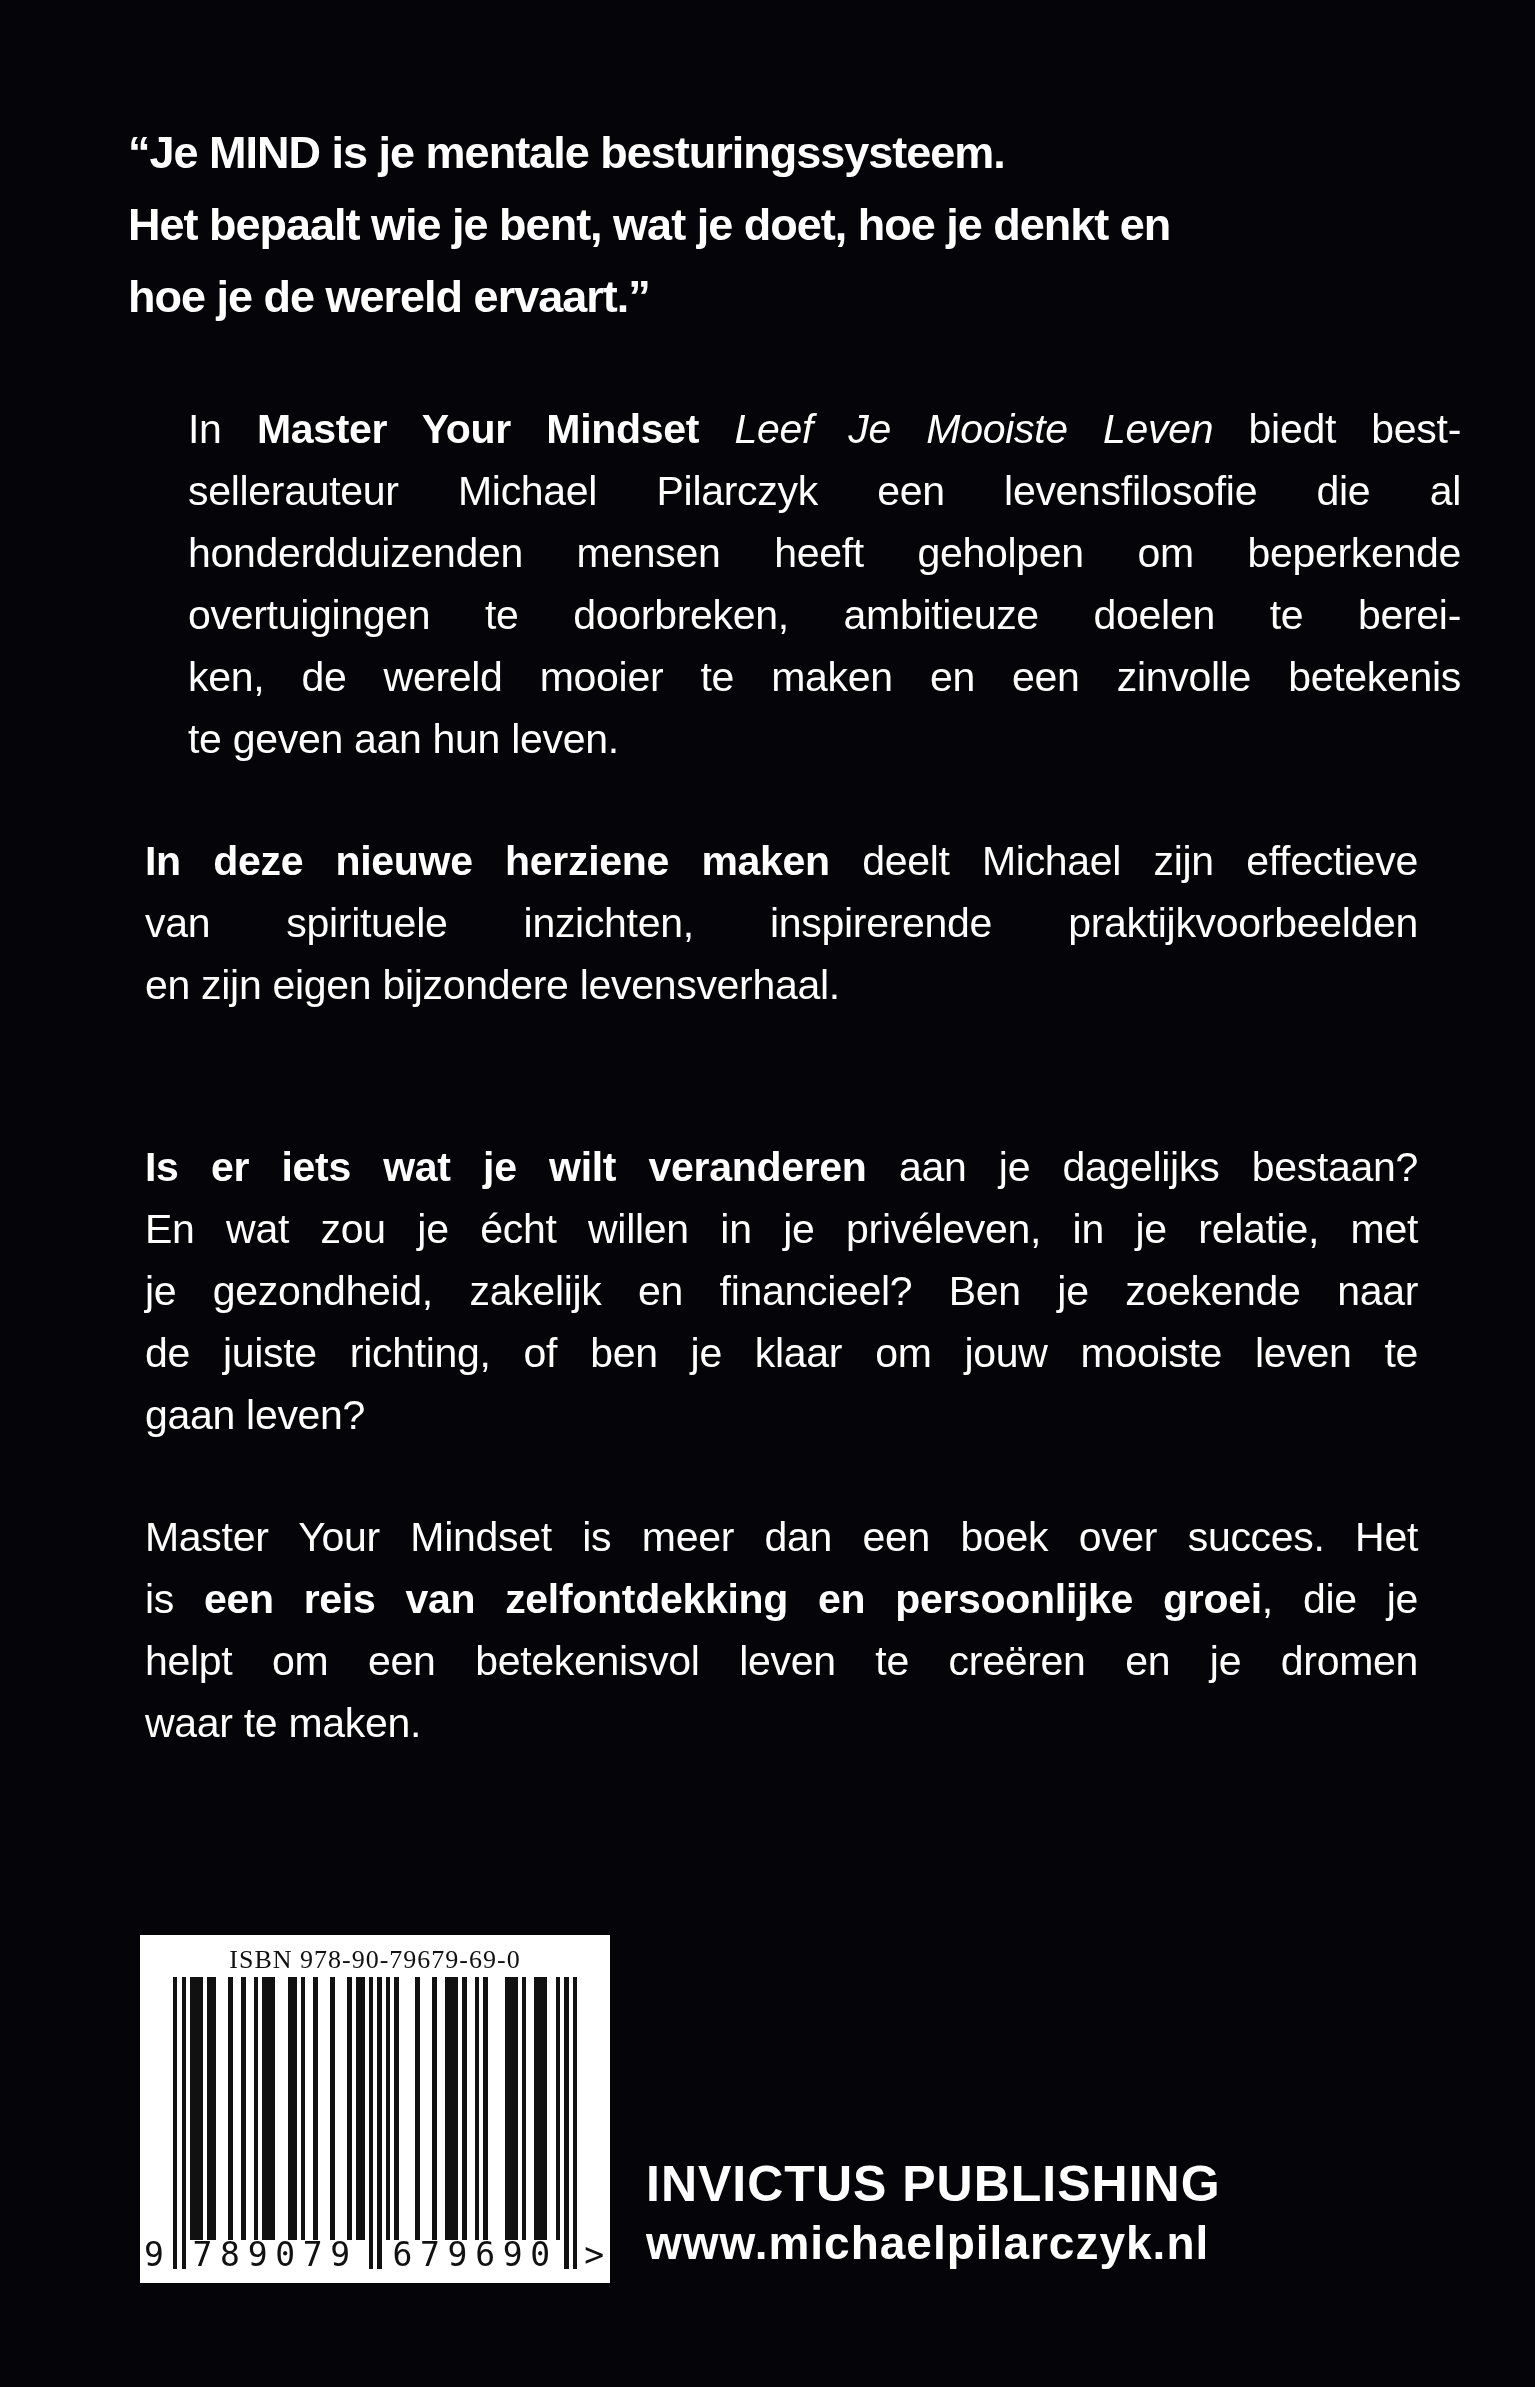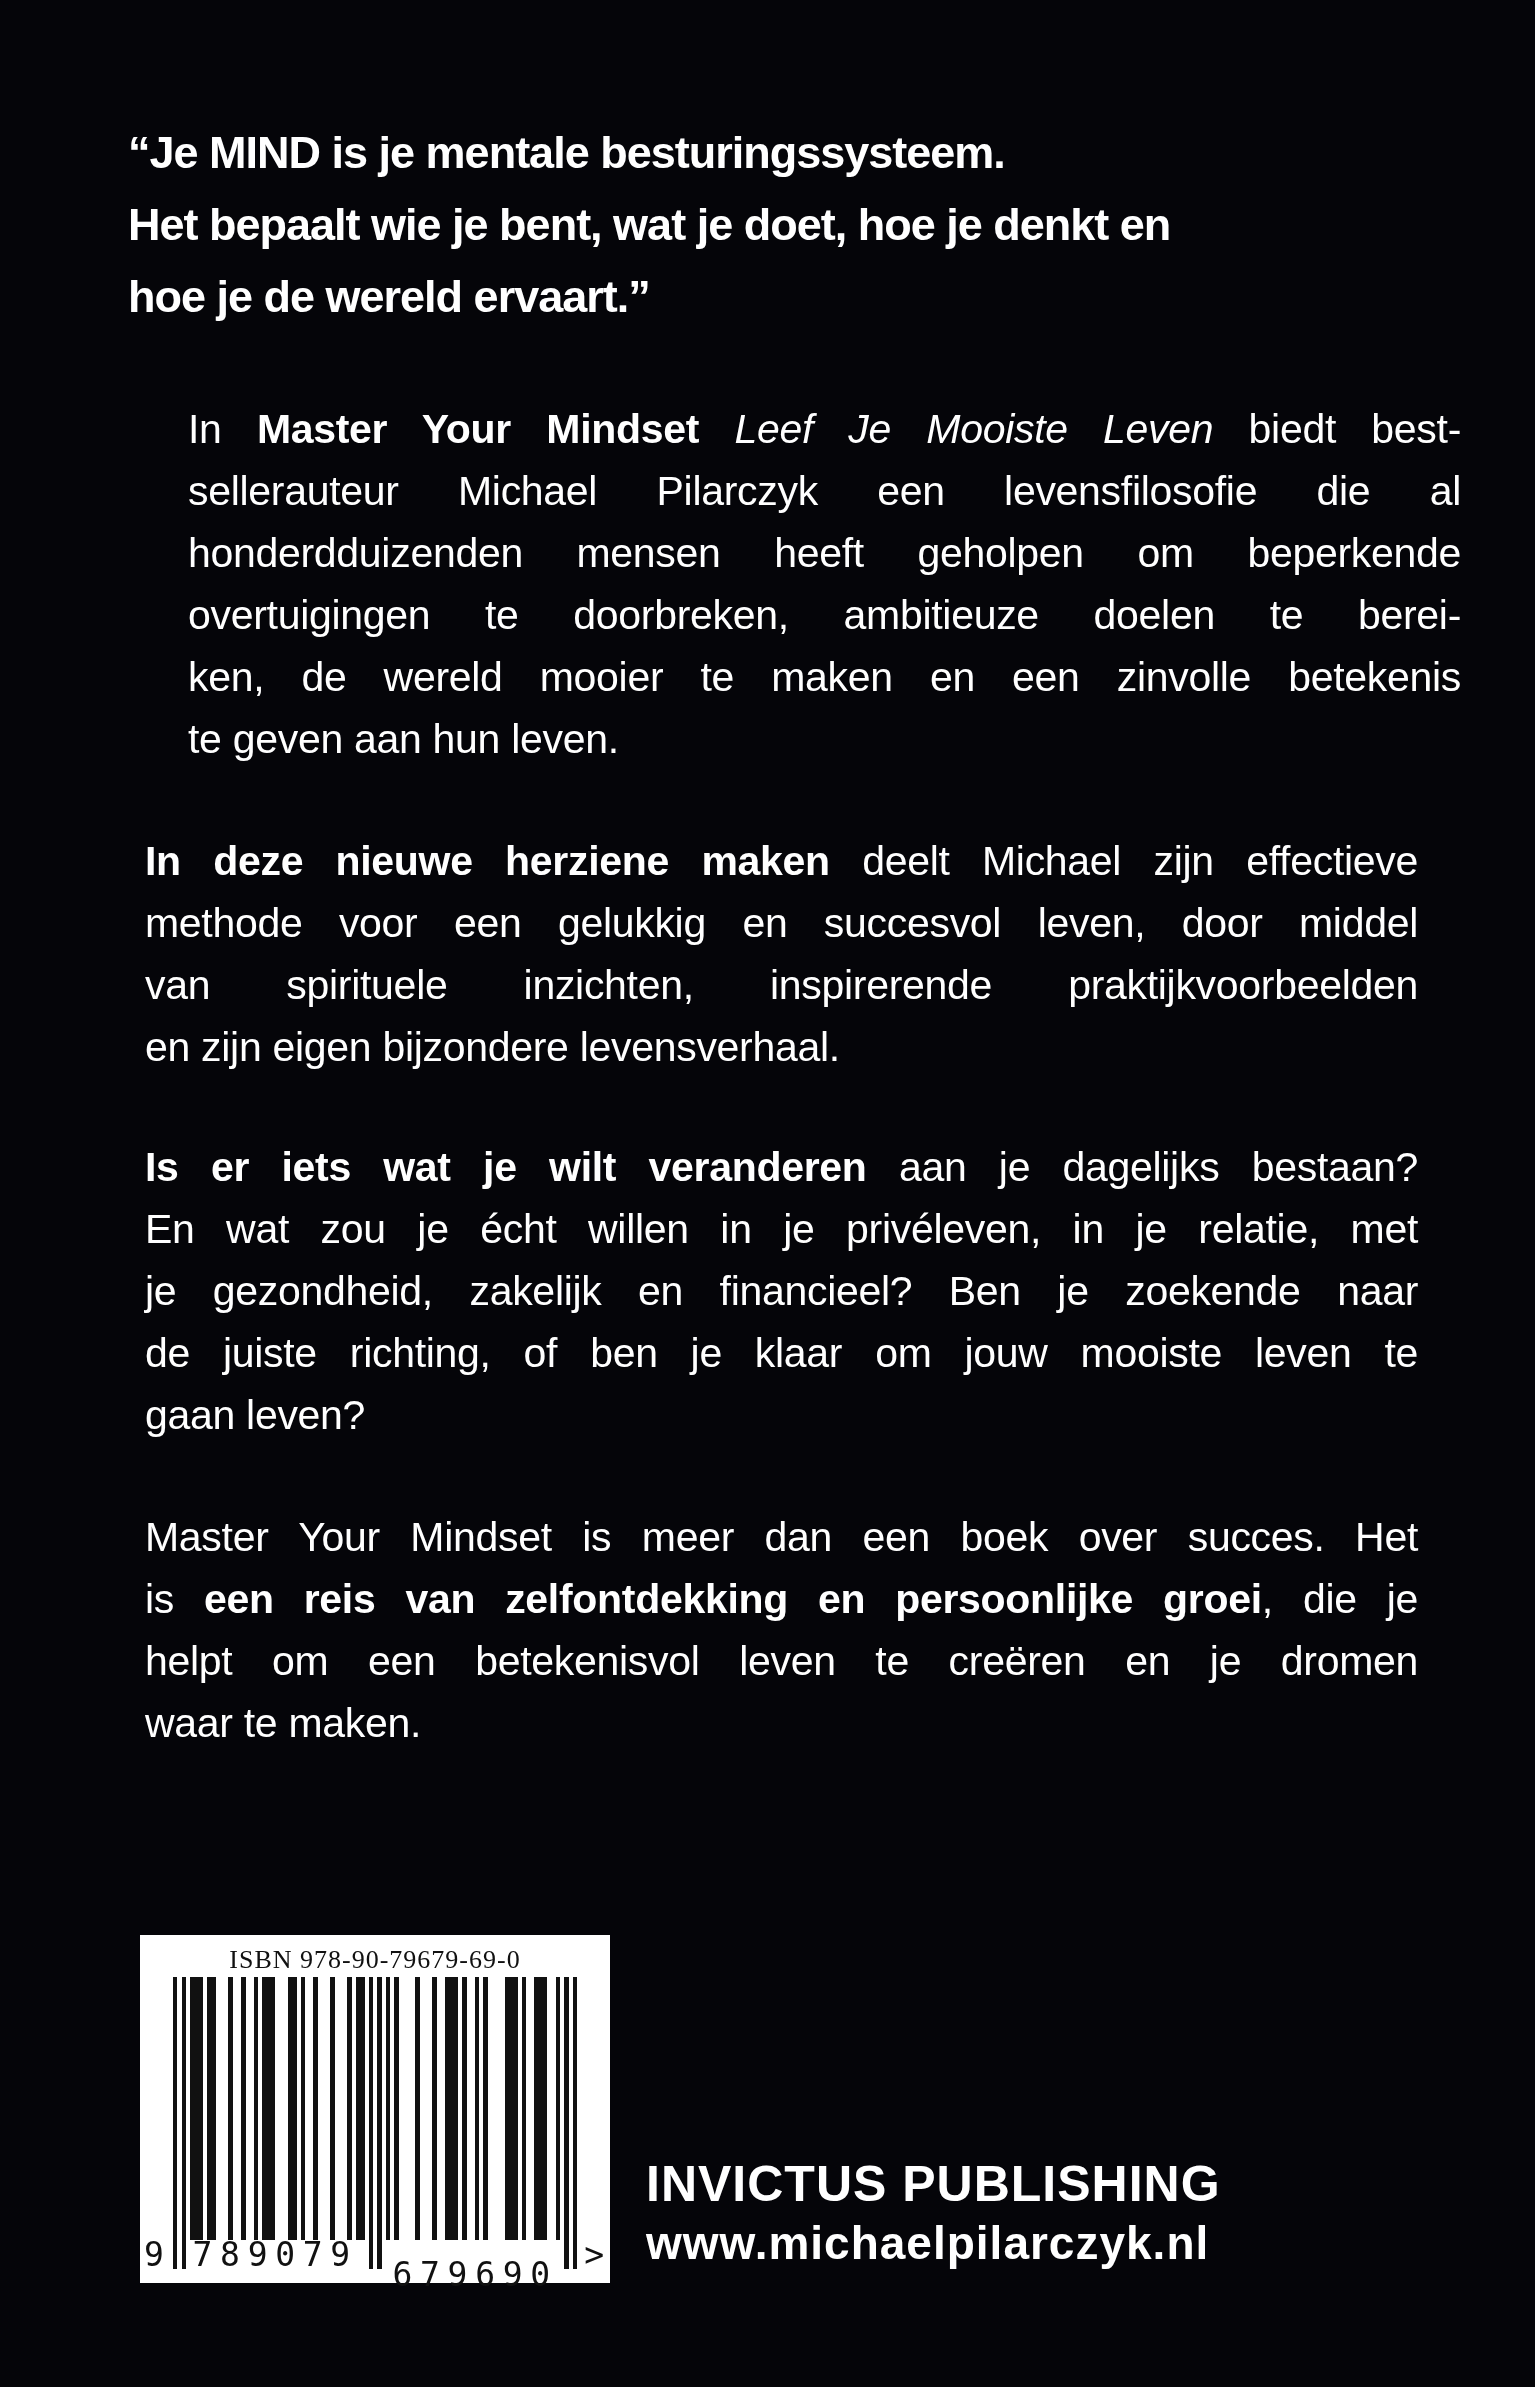--- a/index.html
+++ b/index.html
@@ -48,21 +48,21 @@
     position:absolute;top:0;height:263px;background:var(--bar,#111111);
   }
   .bars-wrap .bar.guard{height:292px;}
   .bc-digit{
     position:absolute;top:259px;
     font-family:"DejaVu Sans Mono",monospace;
     font-size:33px;line-height:37px;color:#111;
   }
   .bc-first{left:-29px;}
   .bc-g1{left:3.2%;width:44.2%;letter-spacing:7.7px;text-align:center;}
-  .bc-g2{left:52.7%;width:44.2%;letter-spacing:7.7px;text-align:center;margin-top:20px;}
+  .bc-g2{left:52.7%;width:44.2%;letter-spacing:7.7px;text-align:center;}
   .bc-end{right:-27px;}
   
   .publisher{
     position:absolute;left:646px;top:2155px;
     font-weight:700;color:var(--fg,#ffffff);
   }
   .publisher .name{font-size:50px;line-height:58px;letter-spacing:1px;}
   .publisher .site{font-size:46px;line-height:58px;letter-spacing:1px;margin-top:1px;}
 </style>
 </head>
@@ -79,21 +79,20 @@
   <div class="para p1">
       <div class="line"><span>In </span><span class="b">Master Your Mindset </span><span class="i">Leef Je Mooiste Leven</span><span> biedt best-</span></div>
       <div class="line"><span>sellerauteur Michael Pilarczyk een levensfilosofie die al</span></div>
       <div class="line"><span>honderdduizenden mensen heeft geholpen om beperkende</span></div>
       <div class="line"><span>overtuigingen te doorbreken, ambitieuze doelen te berei-</span></div>
       <div class="line"><span>ken, de wereld mooier te maken en een zinvolle betekenis</span></div>
       <div class="line last"><span>te geven aan hun leven.</span></div>
     </div>
   <div class="para p2">
       <div class="line"><span class="b">In deze nieuwe herziene maken</span><span> deelt Michael zijn effectieve</span></div>
-      <div class="line"><span>methode voor een gelukkig en succesvol leven, door middel</span></div>
       <div class="line"><span>van spirituele inzichten, inspirerende praktijkvoorbeelden</span></div>
       <div class="line last"><span>en zijn eigen bijzondere levensverhaal.</span></div>
     </div>
   <div class="para p3">
       <div class="line"><span class="b">Is er iets wat je wilt veranderen</span><span> aan je dagelijks bestaan?</span></div>
       <div class="line"><span>En wat zou je écht willen in je privéleven, in je relatie, met</span></div>
       <div class="line"><span>je gezondheid, zakelijk en financieel? Ben je zoekende naar</span></div>
       <div class="line"><span>de juiste richting, of ben je klaar om jouw mooiste leven te</span></div>
       <div class="line last"><span>gaan leven?</span></div>
     </div>

